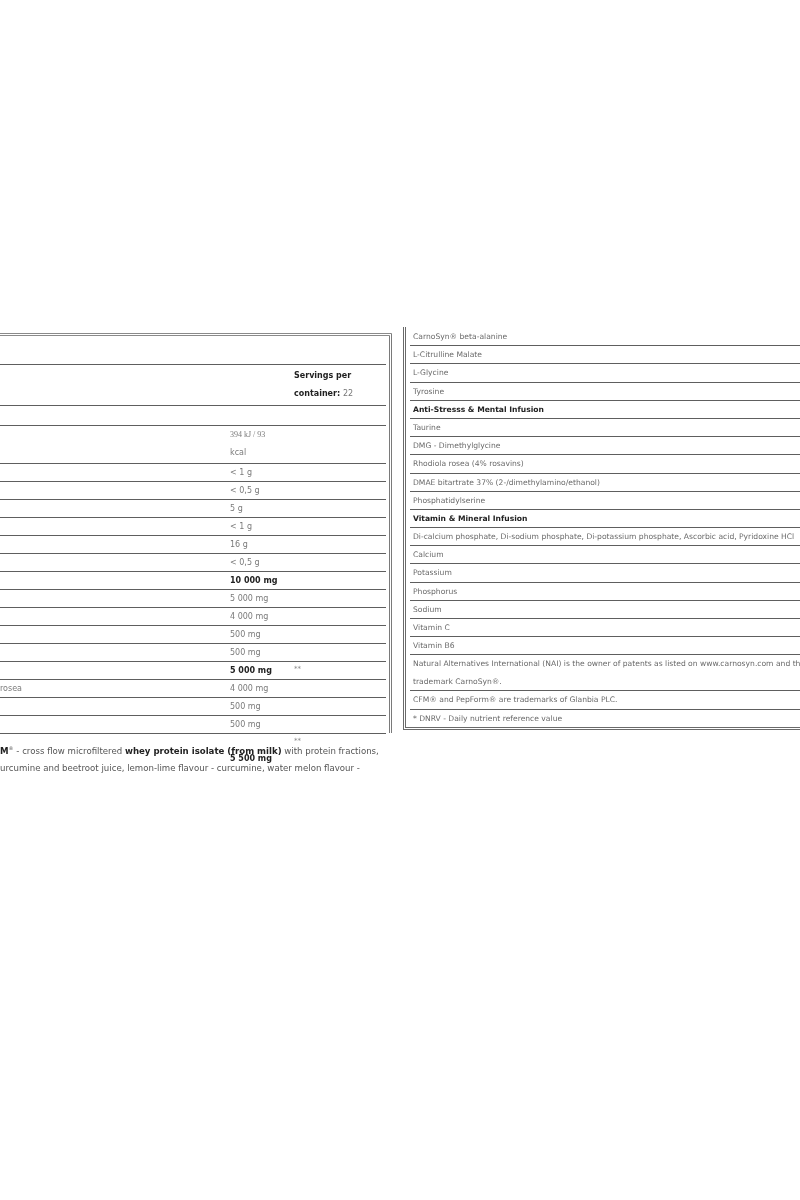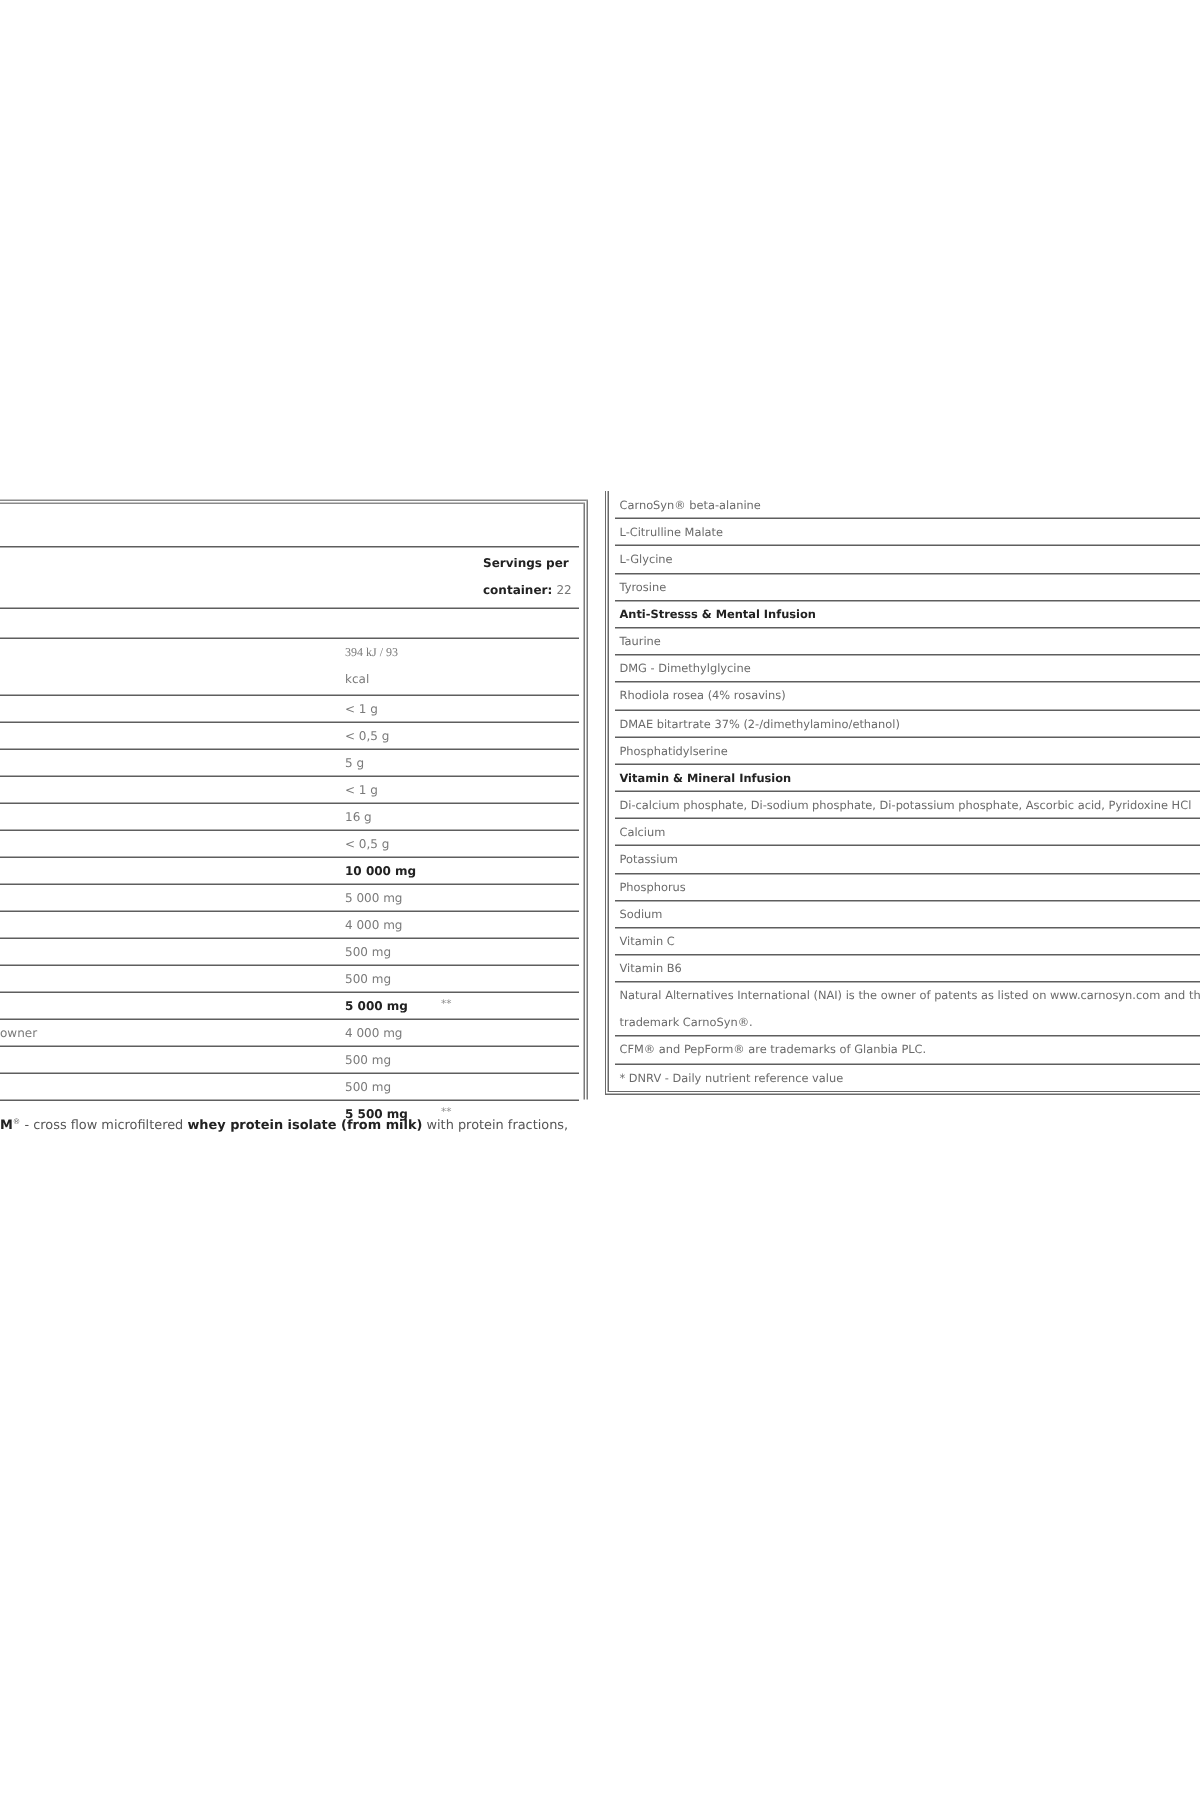--- a/index.html
+++ b/index.html
@@ -38,21 +38,21 @@
   .rrow.last { border-bottom:none; }
   sup { font-size:5px; }
 </style>
 </head>
 <body>
 
 <div class="left-panel">
   <div class="left-table">
     <div class="lrow" style="height:21px;"></div>
     <div class="lrow" style="height:41px;">
-      <div class="serv" style="top:2px;margin-left:28px;">
+      <div class="serv" style="top:2px;">
         <span>Servings per</span><br>
         <span>container:</span> <span class="n">22</span>
       </div>
     </div>
     <div class="lrow" style="height:20px;"></div>
     <div class="lrow" style="height:38px;">
       <span class="val" style="top:4px;font-family:Liberation Serif, serif;">394 kJ / 93</span>
       <span class="val" style="top:22px;">kcal</span>
     </div>
     <div class="lrow" style="height:18px;">
@@ -86,38 +86,39 @@
         <span class="val" style="top:4px;">500 mg</span>
       </div>
     <div class="lrow" style="height:18px;">
         <span class="val" style="top:4px;">500 mg</span>
       </div>
     <div class="lrow" style="height:18px;">
         <span class="val bold" style="top:4px;">5 000 mg</span>
         <span class="star" style="top:3px;">**</span>
       </div>
     <div class="lrow" style="height:18px;">
-        <span class="lbl" style="top:4px;">owner</span>
+        <span class="lbl" style="top:4px;">rosea</span>
         <span class="val" style="top:4px;">4 000 mg</span>
       </div>
     <div class="lrow" style="height:18px;">
         <span class="val" style="top:4px;">500 mg</span>
       </div>
     <div class="lrow" style="height:18px;">
         <span class="val" style="top:4px;">500 mg</span>
       </div>
     <div class="lrow" style="height:18px;border-bottom:none;">
-        <span class="val bold" style="top:4px;">5 500 mg</span>
+        <span class="val bold" style="top:20px;">5 500 mg</span>
         <span class="star" style="top:3px;">**</span>
       </div>
   </div>
 </div>
 
 <div class="ingredients">
   <div><b>M</b><sup>®</sup><span> - cross flow microfiltered </span><b>whey protein isolate (from milk)</b><span> with protein fractions,</span></div>
+  <div>urcumine and beetroot juice, lemon-lime flavour - curcumine, water melon flavour -</div>
 </div>
 
 <div class="right-outer"></div>
 <div class="right-table">
   <div class="rrow">CarnoSyn® beta-alanine</div>
   <div class="rrow">L-Citrulline Malate</div>
   <div class="rrow">L-Glycine</div>
   <div class="rrow"> Tyrosine</div>
   <div class="rrow head">Anti-Stresss &amp; Mental Infusion</div>
   <div class="rrow"> Taurine</div>

